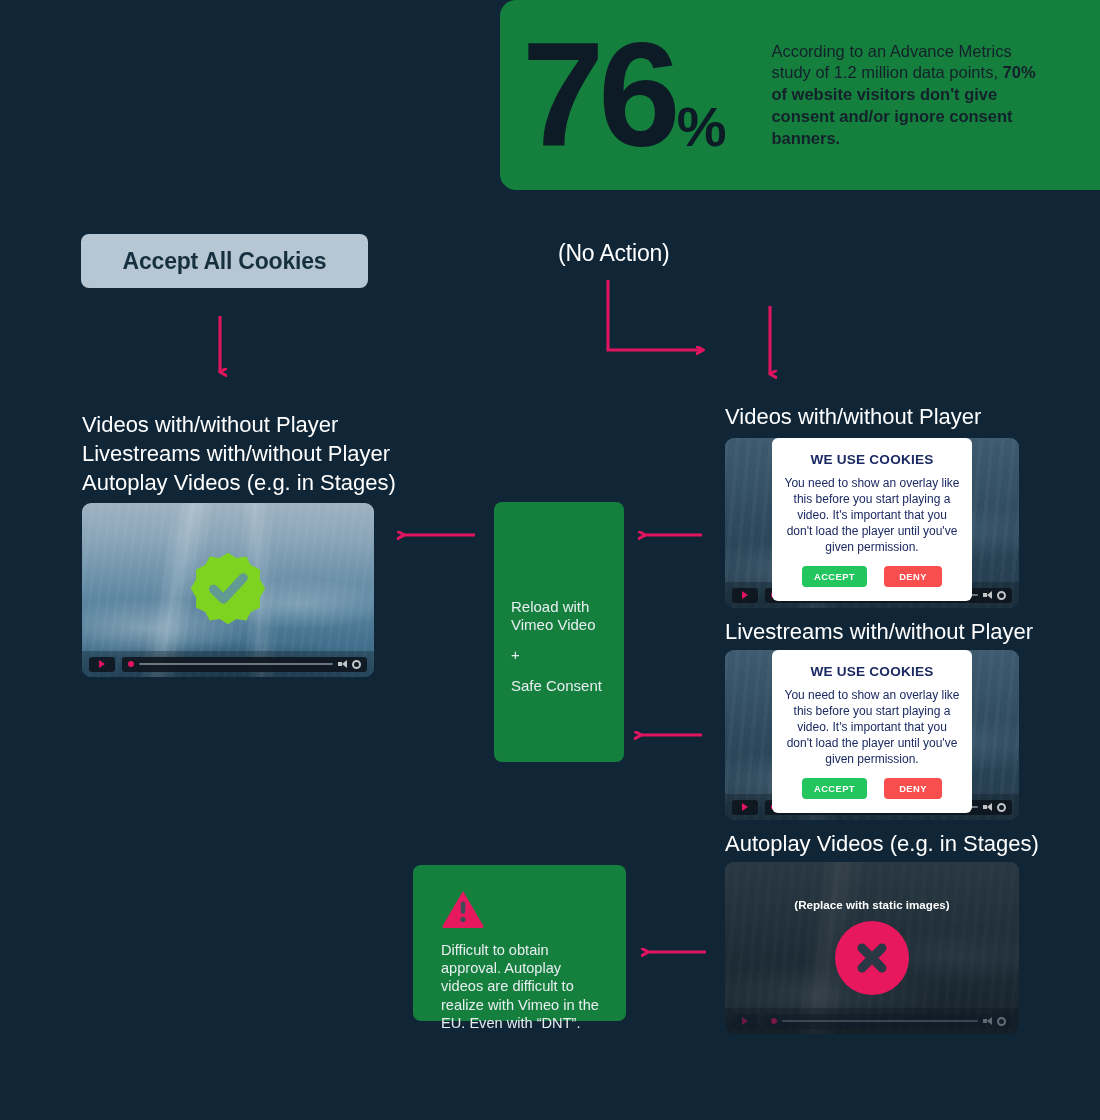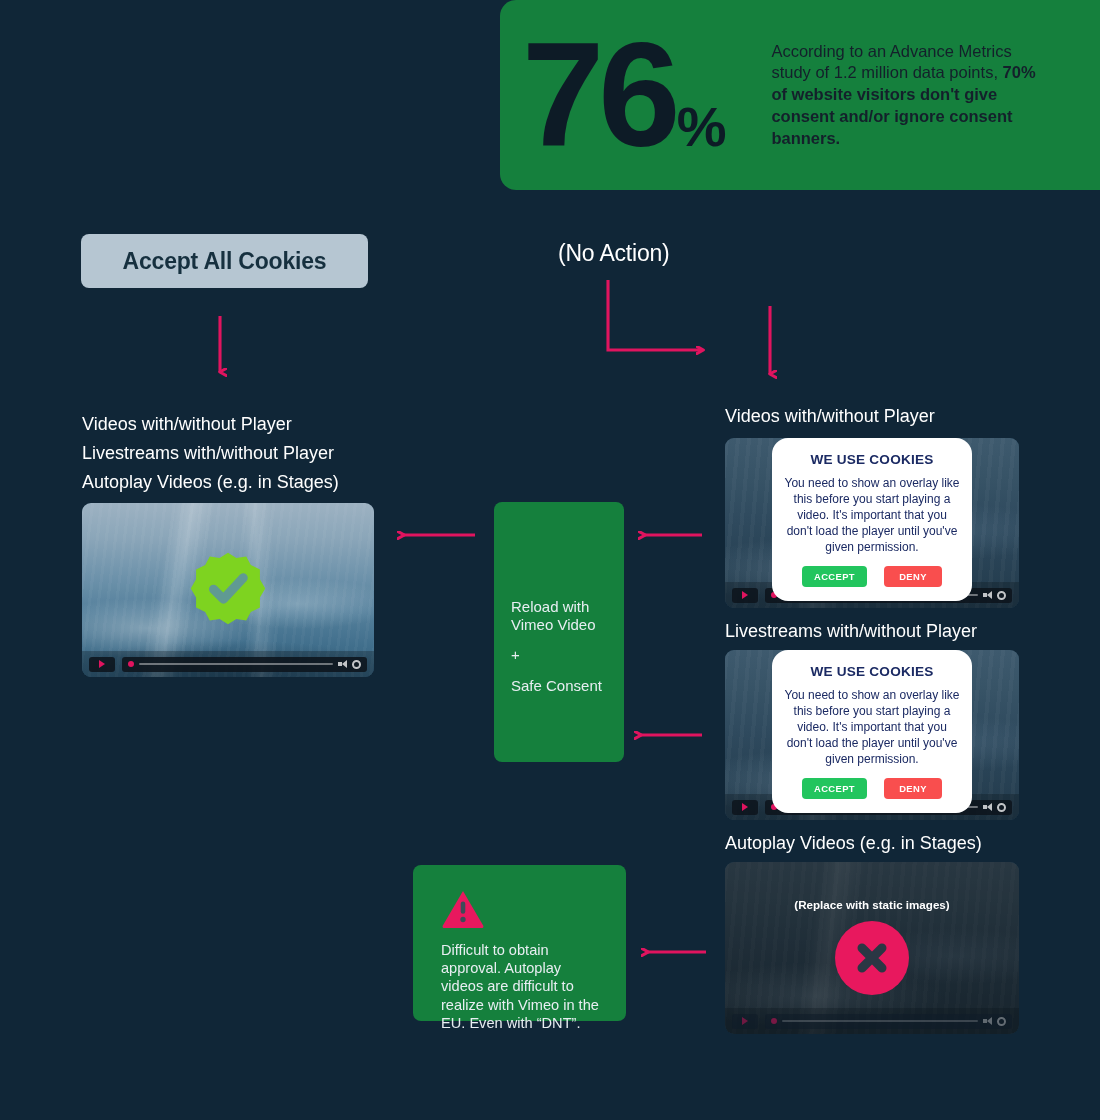--- a/index.html
+++ b/index.html
@@ -72,21 +72,21 @@
     color: #FFFFFF;
     font-size: 23px;
     font-weight: 400;
     letter-spacing: -0.2px;
   }
 
   
   .col-label {
     position: absolute;
     color: #FFFFFF;
-    font-size: 18px;
+    font-size: 22px;
     line-height: 29px;
     white-space: nowrap;
   }
   #left-list { left: 82px; top: 410px; }
   #label-videos     { left: 725px; top: 402px; }
   #label-livestream { left: 725px; top: 617px; }
   #label-autoplay   { left: 725px; top: 829px; }
 
   
   .arrows { position: absolute; inset: 0; pointer-events: none; }
@@ -228,21 +228,21 @@
   #player-cookie-1 { left: 725px; top: 438px; width: 294px; height: 170px; }
   #player-cookie-2 { left: 725px; top: 650px; width: 294px; height: 170px; }
   #player-autoplay { left: 725px; top: 862px; width: 294px; height: 172px; padding-left: 46px; }
 
   .cookie-modal {
     position: absolute;
     left: 50%; top: 50%;
     transform: translate(-50%,-52%);
     width: 200px;
     background: #FFFFFF;
-    border-radius: 16px;
+    border-radius: 6px;
     padding: 14px 12px 14px;
     text-align: center;
   }
   .cookie-title {
     color: #1B2A63;
     font-size: 13.6px;
     font-weight: 700;
     letter-spacing: .2px;
     margin-bottom: 8px;
   }

